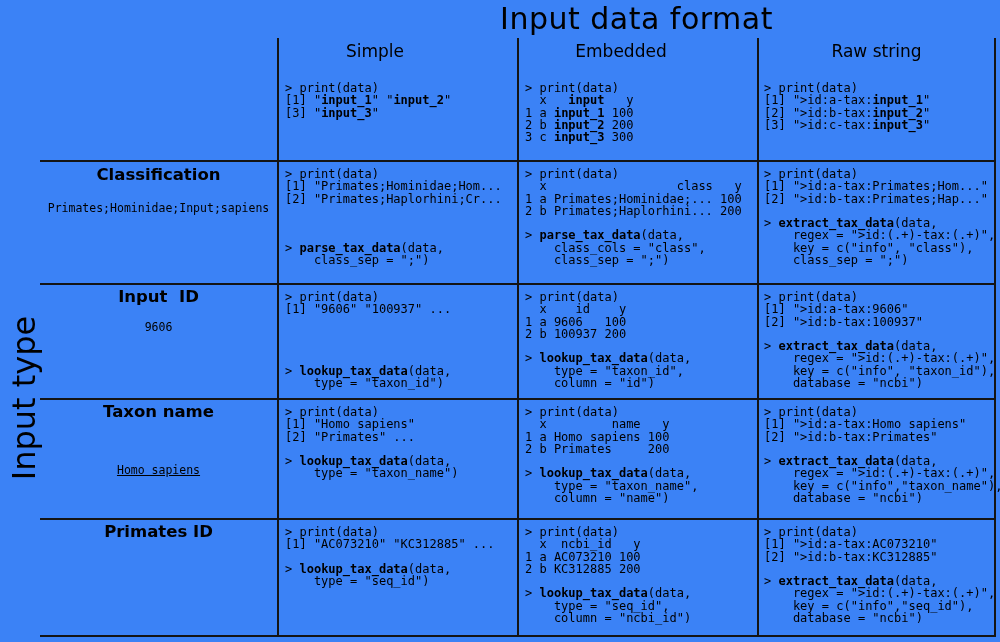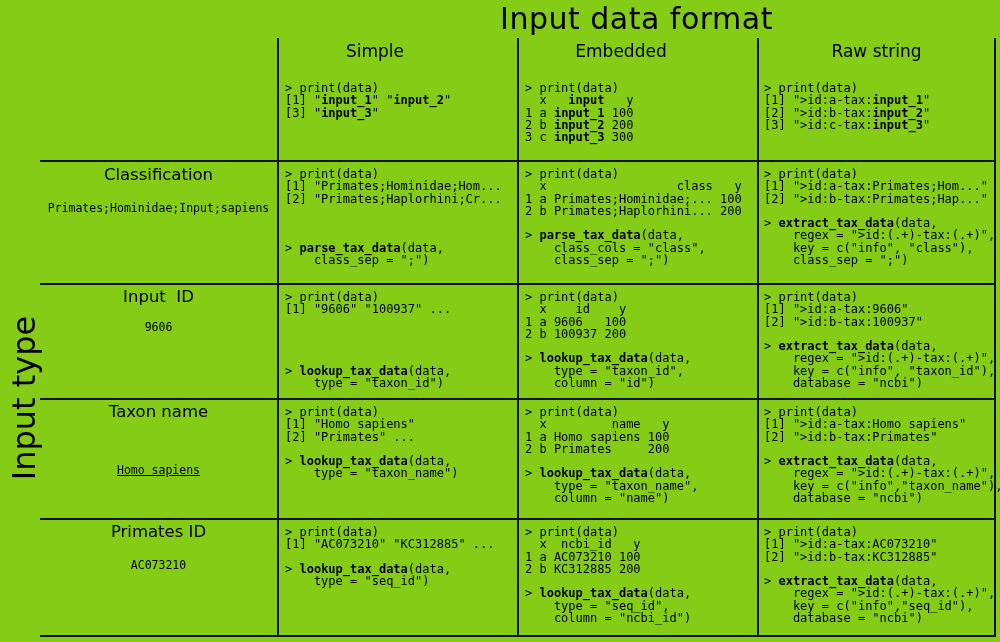--- a/index.html
+++ b/index.html
@@ -1,20 +1,20 @@
 <!DOCTYPE html>
 <html><head>
 <meta charset="utf-8">
 <style>
   html, body { margin: 0; padding: 0; background: #ffffff; }
   #figure {
     position: relative;
     width: 1000px;
     height: 642px;
-    background: #84cc16;
+    background: #3b82f6;
     color: #000000;
     font-family: "DejaVu Sans", sans-serif;
     overflow: hidden;
   }
   .figure-title {
     position: absolute;
     left: 277px; top: 1px; width: 719px;
     text-align: center;
     font-size: 30px;
     letter-spacing: 0.5px;
@@ -33,20 +33,21 @@
     text-align: center;
     font-size: 17px;
     white-space: nowrap;
   }
   .row-label {
     position: absolute;
     left: 40px; width: 237px;
     text-align: center;
     font-size: 16.5px;
     white-space: pre;
+    font-weight: bold;
   }
   .row-example {
     position: absolute;
     left: 40px; width: 237px;
     text-align: center;
     font-family: "DejaVu Sans Mono", monospace;
     font-size: 11.5px;
     white-space: pre;
   }
   .code-cell {
@@ -102,18 +103,17 @@
   <div class="code-cell" style="left:525px; top:291px; width:228px;"><div><span>&gt; print(data)</span></div><div><span>  x    id    y</span></div><div><span>1 a 9606   100</span></div><div><span>2 b 100937 200</span></div><div>&nbsp;</div><div><span>&gt; </span><span class="b">lookup_tax_data</span><span>(data,</span></div><div><span>    type = "taxon_id",</span></div><div><span>    column = "id")</span></div></div>
   <div class="code-cell" style="left:764px; top:291px; width:228px;"><div><span>&gt; print(data)</span></div><div><span>[1] "&gt;id:a-tax:9606"</span></div><div><span>[2] "&gt;id:b-tax:100937"</span></div><div>&nbsp;</div><div><span>&gt; </span><span class="b">extract_tax_data</span><span>(data,</span></div><div><span>    regex = "&gt;id:(.+)-tax:(.+)",</span></div><div><span>    key = c("info", "taxon_id"),</span></div><div><span>    database = "ncbi")</span></div></div>
 
   <div class="row-label" style="top:402px;">Taxon name</div>
   <div class="row-example" style="top:463px;text-decoration:underline;">Homo sapiens</div>
   <div class="code-cell" style="left:285px; top:406px; width:228px;"><div><span>&gt; print(data)</span></div><div><span>[1] "Homo sapiens"</span></div><div><span>[2] "Primates" ...</span></div><div>&nbsp;</div><div><span>&gt; </span><span class="b">lookup_tax_data</span><span>(data,</span></div><div><span>    type = "taxon_name")</span></div></div>
   <div class="code-cell" style="left:525px; top:406px; width:228px;"><div><span>&gt; print(data)</span></div><div><span>  x         name   y</span></div><div><span>1 a Homo sapiens 100</span></div><div><span>2 b Primates     200</span></div><div>&nbsp;</div><div><span>&gt; </span><span class="b">lookup_tax_data</span><span>(data,</span></div><div><span>    type = "taxon_name",</span></div><div><span>    column = "name")</span></div></div>
   <div class="code-cell" style="left:764px; top:406px; width:228px;"><div><span>&gt; print(data)</span></div><div><span>[1] "&gt;id:a-tax:Homo sapiens"</span></div><div><span>[2] "&gt;id:b-tax:Primates"</span></div><div>&nbsp;</div><div><span>&gt; </span><span class="b">extract_tax_data</span><span>(data,</span></div><div><span>    regex = "&gt;id:(.+)-tax:(.+)",</span></div><div><span>    key = c("info","taxon_name"),</span></div><div><span>    database = "ncbi")</span></div></div>
 
   <div class="row-label" style="top:522px;">Primates ID</div>
-  <div class="row-example" style="top:558px;">AC073210</div>
   <div class="code-cell" style="left:285px; top:526px; width:228px;"><div><span>&gt; print(data)</span></div><div><span>[1] "AC073210" "KC312885" ...</span></div><div>&nbsp;</div><div><span>&gt; </span><span class="b">lookup_tax_data</span><span>(data,</span></div><div><span>    type = "seq_id")</span></div></div>
   <div class="code-cell" style="left:525px; top:526px; width:228px;"><div><span>&gt; print(data)</span></div><div><span>  x  ncbi_id   y</span></div><div><span>1 a AC073210 100</span></div><div><span>2 b KC312885 200</span></div><div>&nbsp;</div><div><span>&gt; </span><span class="b">lookup_tax_data</span><span>(data,</span></div><div><span>    type = "seq_id",</span></div><div><span>    column = "ncbi_id")</span></div></div>
   <div class="code-cell" style="left:764px; top:526px; width:228px;"><div><span>&gt; print(data)</span></div><div><span>[1] "&gt;id:a-tax:AC073210"</span></div><div><span>[2] "&gt;id:b-tax:KC312885"</span></div><div>&nbsp;</div><div><span>&gt; </span><span class="b">extract_tax_data</span><span>(data,</span></div><div><span>    regex = "&gt;id:(.+)-tax:(.+)",</span></div><div><span>    key = c("info","seq_id"),</span></div><div><span>    database = "ncbi")</span></div></div>
 
 </div>
 
 </body></html>

